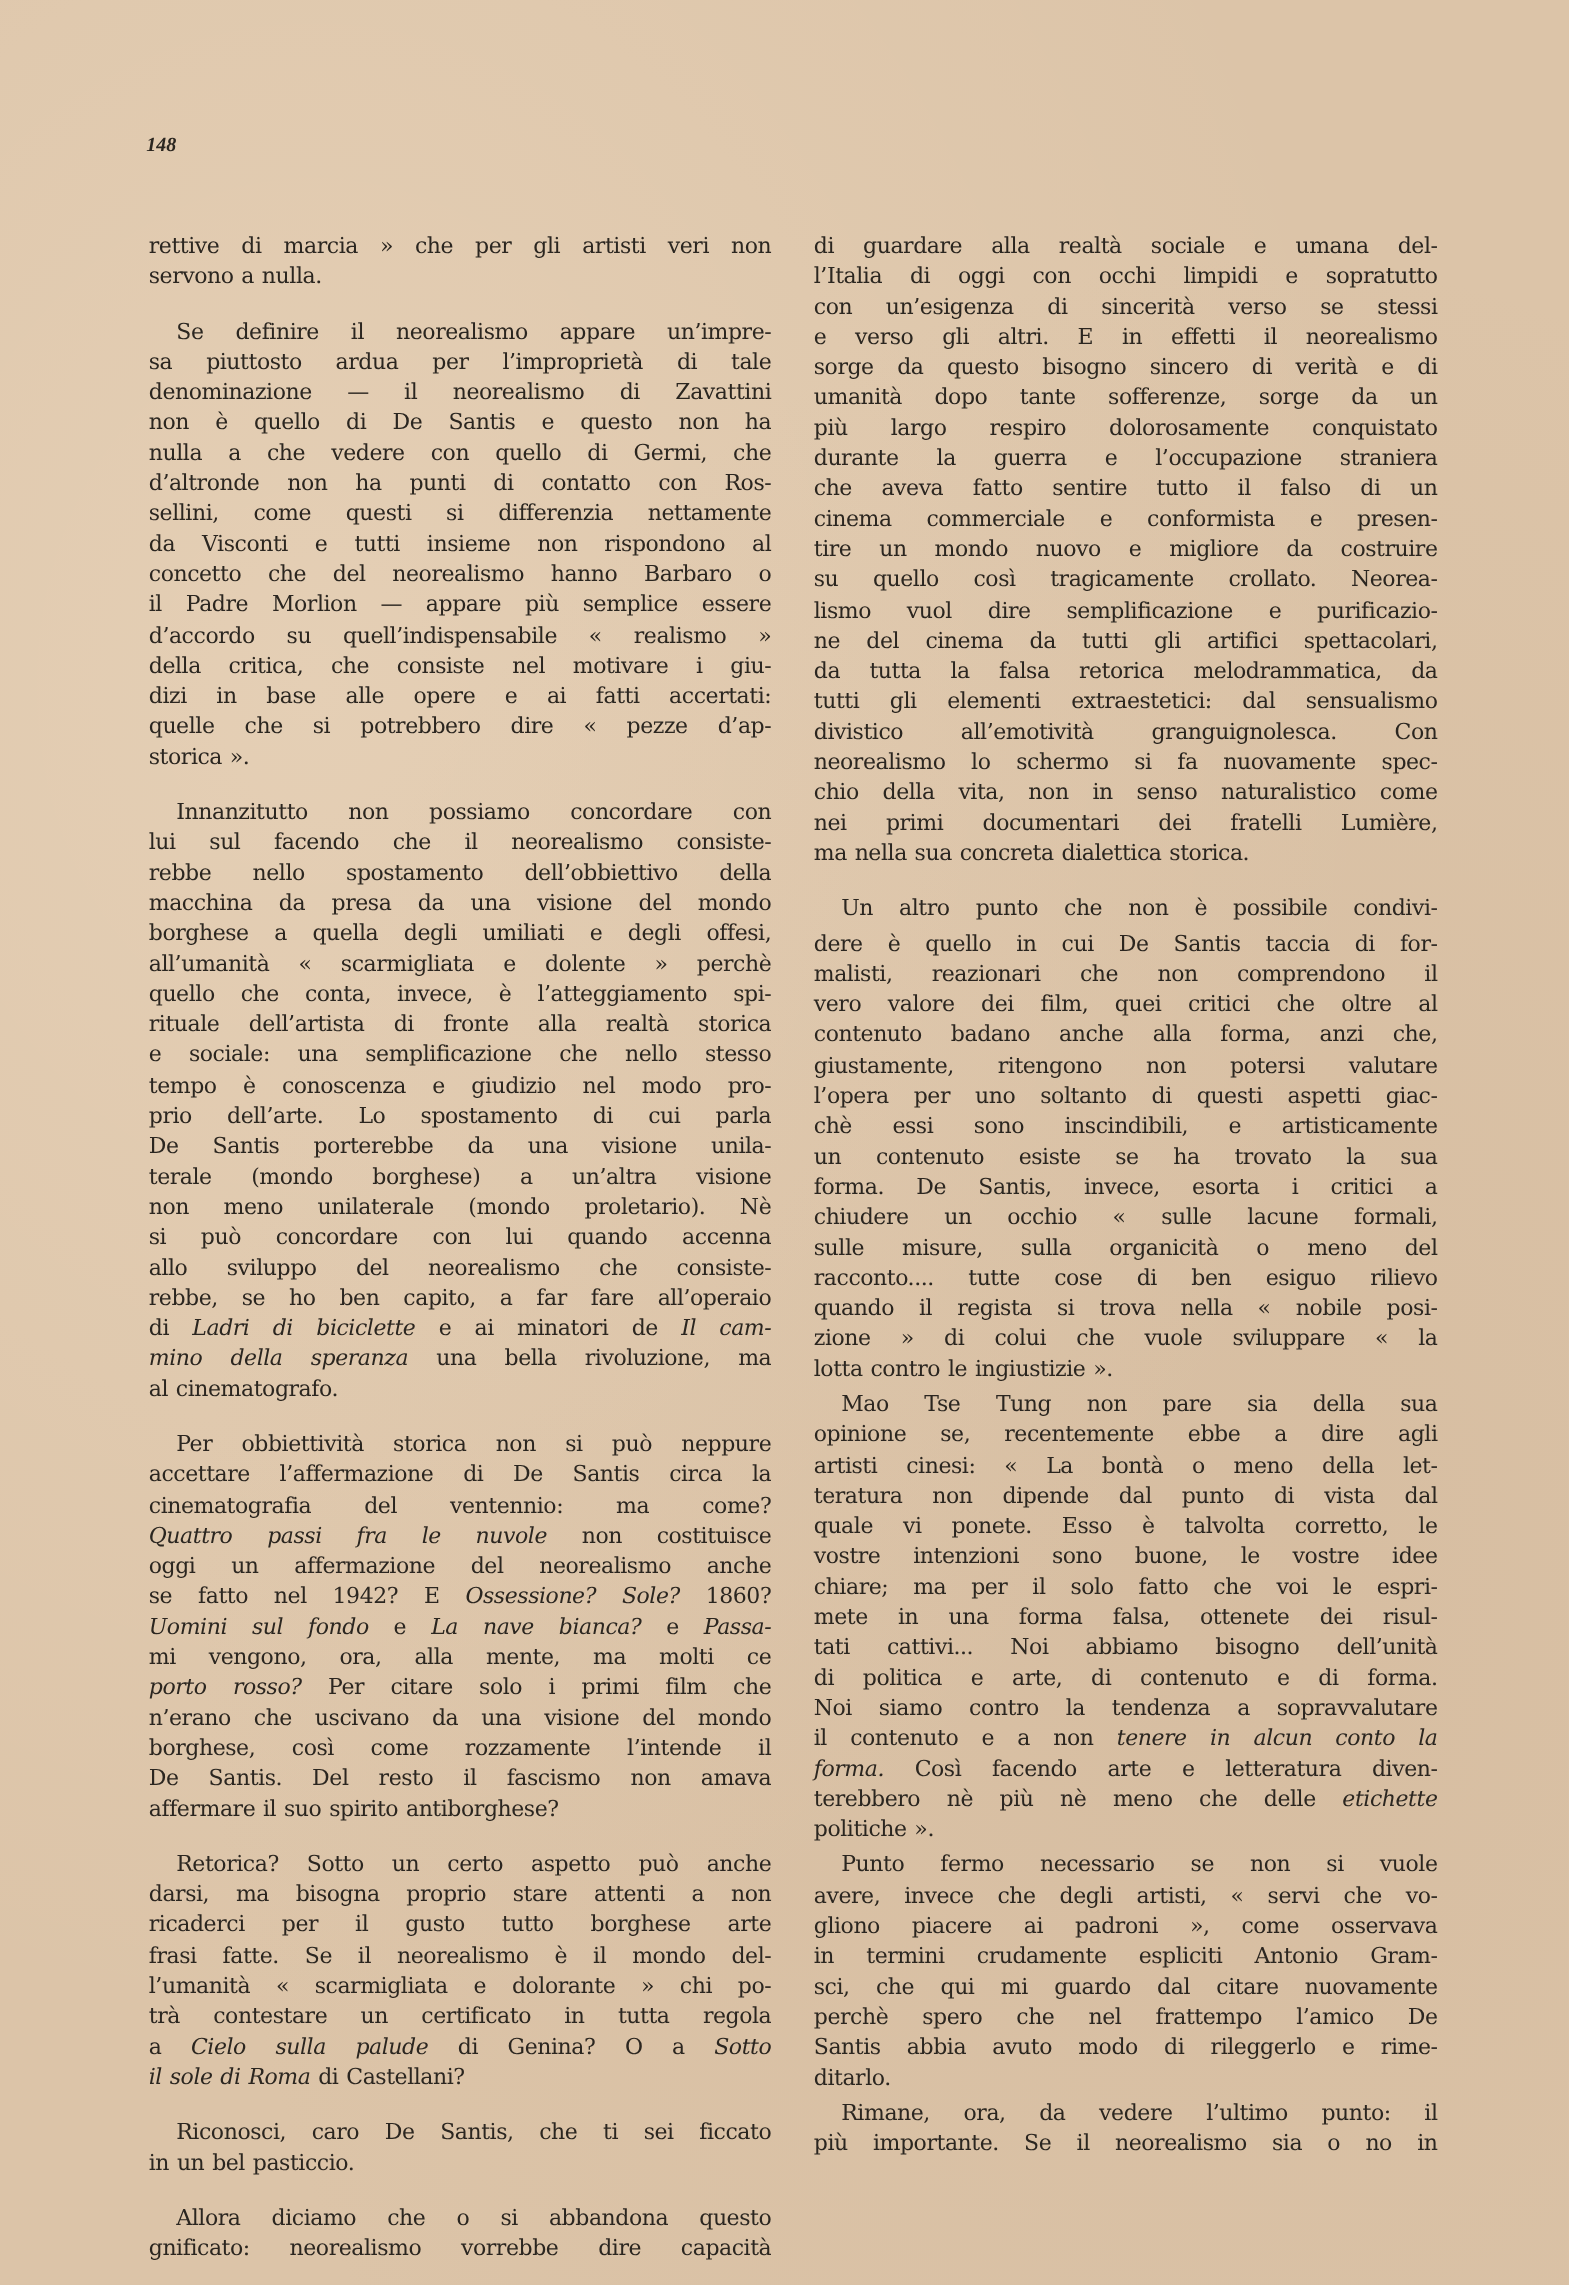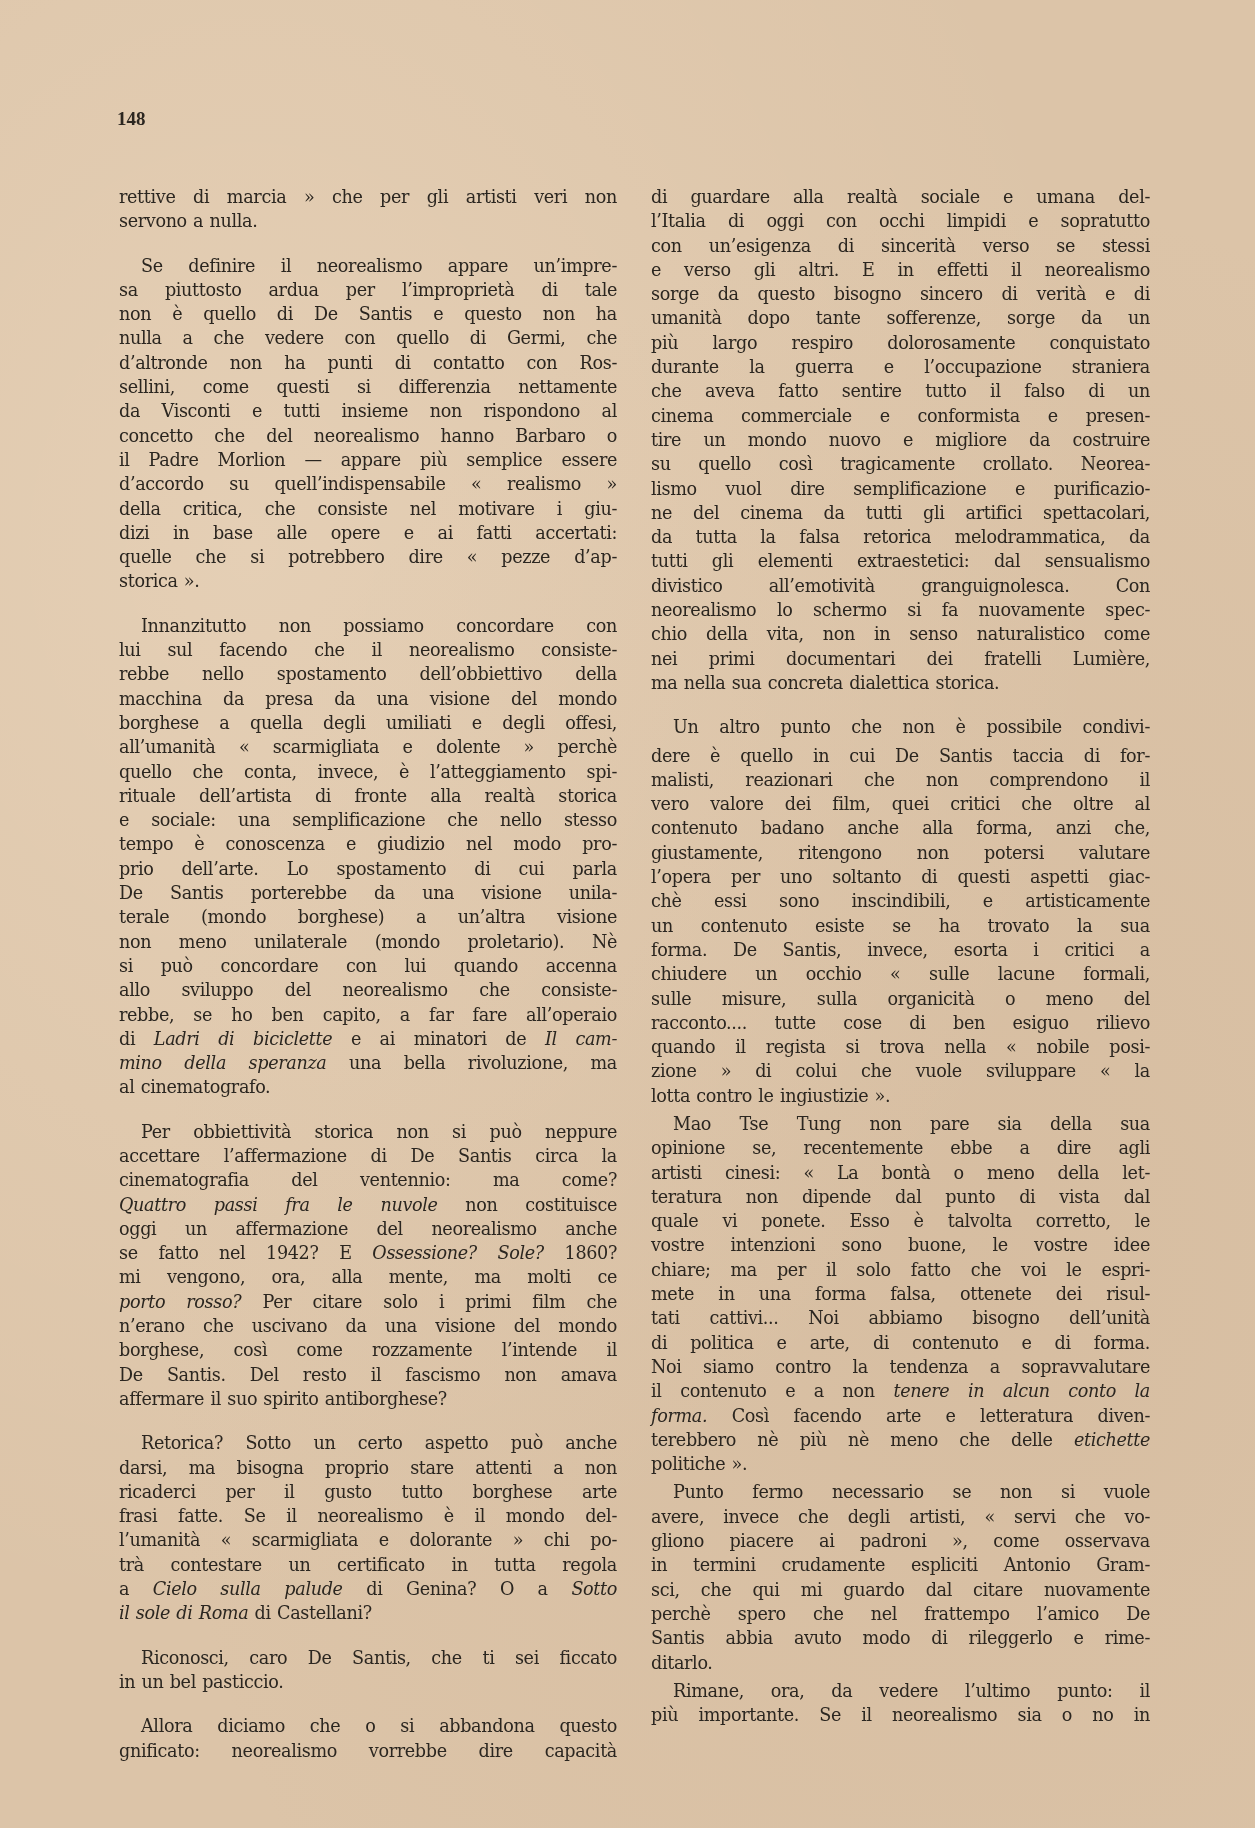--- a/index.html
+++ b/index.html
@@ -8,22 +8,23 @@
     background: #dcc4a8;
     background-image:
       radial-gradient(ellipse at 20% 30%, rgba(255,240,220,0.25), transparent 60%),
       radial-gradient(ellipse at 80% 70%, rgba(190,160,130,0.18), transparent 60%);
     position: relative; overflow: hidden;
     font-family: "DejaVu Serif", "Liberation Serif", serif;
     color: #2b2620;
   }
   .page-number {
     position: absolute; left: 117px; top: 108px;
-    font-size: 19px; font-weight: bold;
+    font-size: 16px; font-weight: bold;
     font-family: "Liberation Serif", serif;
+    font-style: italic;
   }
   .column {
     position: absolute; top: 185px;
   }
   .col-left { left: 119px; width: 498px; }
   .col-right { left: 651px; width: 499px; }
   .line {
     height: 24.3px; line-height: 24.3px;
     font-size: 17.6px;
     font-family: "DejaVu Serif", serif;
@@ -41,20 +42,21 @@
 </head>
 <body>
 
 <div class="page-number">148</div>
 
 <div class="column col-left" id="col-left">
     <div class="line"><span class="seg">rettive di marcia » che per gli artisti veri non</span></div>
     <div class="line last"><span class="seg">servono a nulla.</span></div>
     <div class="line indent"><span class="seg">Se definire il neorealismo appare un’impre-</span></div>
     <div class="line"><span class="seg">sa piuttosto ardua per l’improprietà di tale</span></div>
+    <div class="line"><span class="seg">denominazione — il neorealismo di Zavattini</span></div>
     <div class="line"><span class="seg">non è quello di De Santis e questo non ha</span></div>
     <div class="line"><span class="seg">nulla a che vedere con quello di Germi, che</span></div>
     <div class="line"><span class="seg">d’altronde non ha punti di contatto con Ros-</span></div>
     <div class="line"><span class="seg">sellini, come questi si differenzia nettamente</span></div>
     <div class="line"><span class="seg">da Visconti e tutti insieme non rispondono al</span></div>
     <div class="line"><span class="seg">concetto che del neorealismo hanno Barbaro o</span></div>
     <div class="line"><span class="seg">il Padre Morlion — appare più semplice essere</span></div>
     <div class="line"><span class="seg">d’accordo su quell’indispensabile « realismo »</span></div>
     <div class="line"><span class="seg">della critica, che consiste nel motivare i giu-</span></div>
     <div class="line"><span class="seg">dizi in base alle opere e ai fatti accertati:</span></div>
@@ -79,20 +81,21 @@
     <div class="line"><span class="seg">rebbe, se ho ben capito, a far fare all’operaio</span></div>
     <div class="line"><span class="seg">di </span><i class="seg">Ladri di biciclette</i><span class="seg"> e ai minatori de </span><i class="seg">Il cam-</i></div>
     <div class="line"><i class="seg">mino della speranza</i><span class="seg"> una bella rivoluzione, ma</span></div>
     <div class="line last"><span class="seg">al cinematografo.</span></div>
     <div class="line indent"><span class="seg">Per obbiettività storica non si può neppure</span></div>
     <div class="line"><span class="seg">accettare l’affermazione di De Santis circa la</span></div>
     <div class="line"><span class="seg">cinematografia del ventennio: ma come?</span></div>
     <div class="line"><i class="seg">Quattro passi fra le nuvole</i><span class="seg"> non costituisce</span></div>
     <div class="line"><span class="seg">oggi un affermazione del neorealismo anche</span></div>
     <div class="line"><span class="seg">se fatto nel 1942? E </span><i class="seg">Ossessione? Sole?</i><span class="seg"> 1860?</span></div>
+    <div class="line"><i class="seg">Uomini sul fondo</i><span class="seg"> e </span><i class="seg">La nave bianca?</i><span class="seg"> e </span><i class="seg">Passa-</i></div>
     <div class="line"><span class="seg">mi vengono, ora, alla mente, ma molti ce</span></div>
     <div class="line"><i class="seg">porto rosso?</i><span class="seg"> Per citare solo i primi film che</span></div>
     <div class="line"><span class="seg">n’erano che uscivano da una visione del mondo</span></div>
     <div class="line"><span class="seg">borghese, così come rozzamente l’intende il</span></div>
     <div class="line"><span class="seg">De Santis. Del resto il fascismo non amava</span></div>
     <div class="line last"><span class="seg">affermare il suo spirito antiborghese?</span></div>
     <div class="line indent"><span class="seg">Retorica? Sotto un certo aspetto può anche</span></div>
     <div class="line"><span class="seg">darsi, ma bisogna proprio stare attenti a non</span></div>
     <div class="line"><span class="seg">ricaderci per il gusto tutto borghese arte</span></div>
     <div class="line"><span class="seg">frasi fatte. Se il neorealismo è il mondo del-</span></div>

